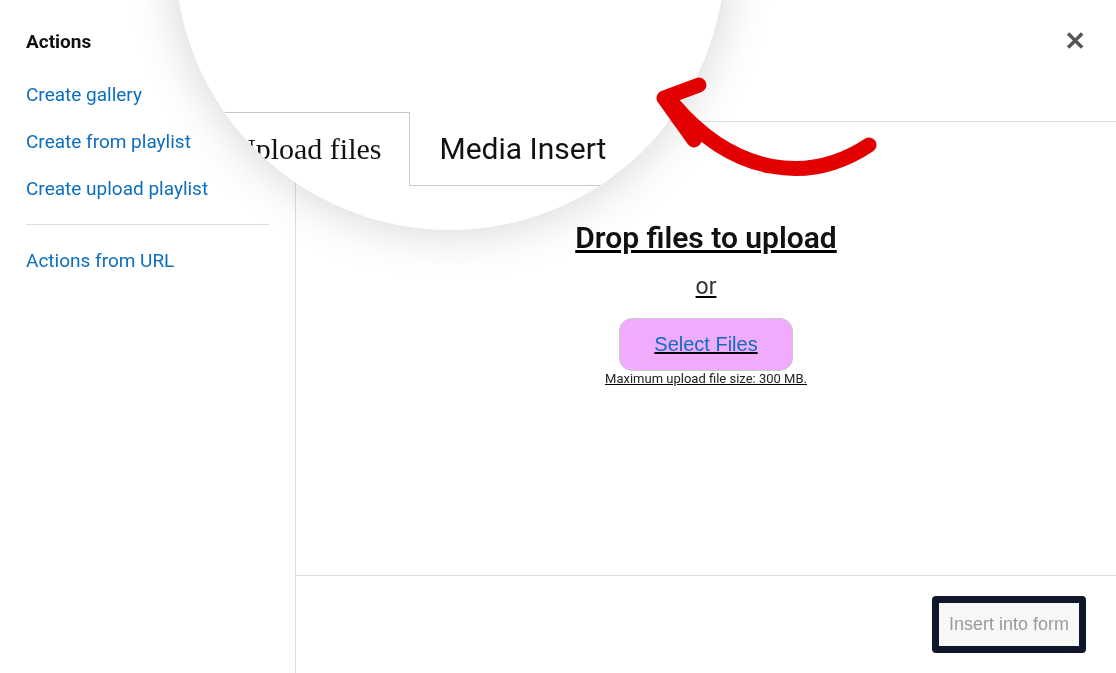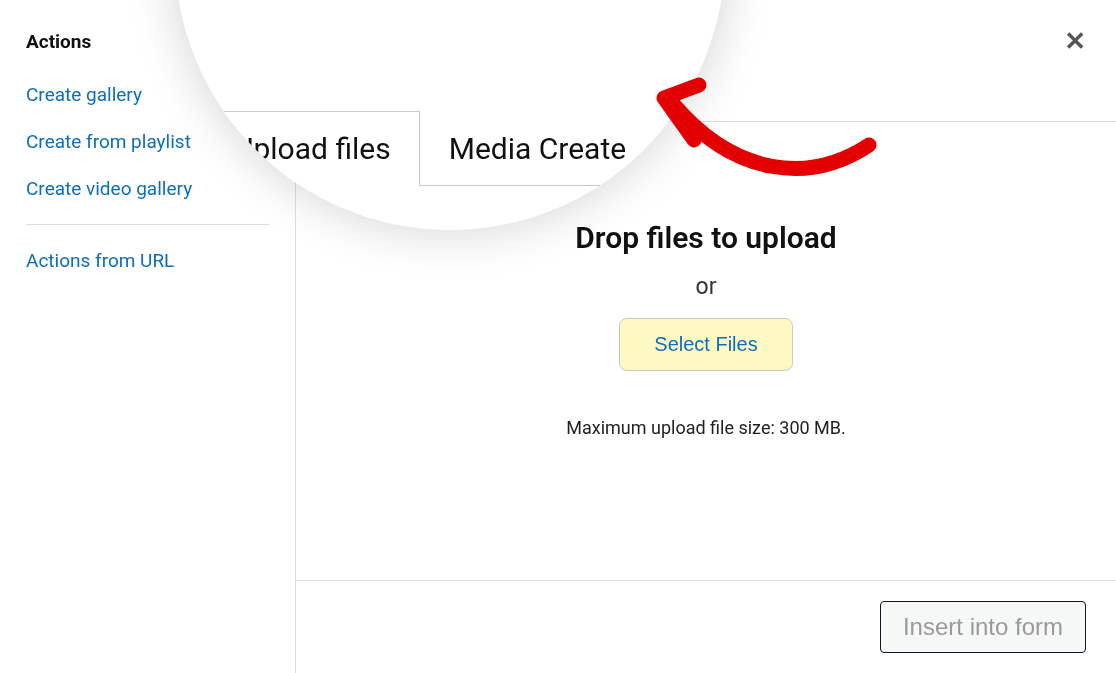--- a/index.html
+++ b/index.html
@@ -64,59 +64,59 @@
       color: #555;
       cursor: pointer;
       font-weight: bold;
     }
     .drop-area {
       flex: 1;
       display: flex;
       flex-direction: column;
       align-items: center;
       padding-top: 98px;
+      text-decoration: underline;
     }
     .drop-title {
       font-size: 30px;
       font-weight: 600;
       color: #111;
       margin-bottom: 18px;
     }
     .drop-or {
       font-size: 23px;
       color: #333;
       margin-bottom: 18px;
     }
     .select-files-btn {
       padding: 14px 34px;
       font-size: 20px;
       color: #0d6dc1;
-      background: #fef9c3;
+      background: #f0abfc;
       border: 1px solid #c9c9c9;
-      border-radius: 8px;
+      border-radius: 13px;
       cursor: pointer;
     }
     .max-size {
-      font-size: 18px;
+      font-size: 13px;
       color: #222;
-      margin-top: 46px;
     }
     .footer {
       border-top: 1px solid #ddd;
       padding: 20px 30px;
       display: flex;
       justify-content: flex-end;
       background: #fff;
     }
     .insert-btn {
-      padding: 11px 22px;
-      font-size: 24px;
+      padding: 11px 10px;
+      font-size: 18px;
       color: #9a9a9a;
       background: #f6f7f7;
-      border: 1px solid #0f172a;
+      border: 7px solid #0f172a;
       border-radius: 4px;
       cursor: default;
     }
     
     .zoom-circle {
       position: absolute;
       left: 175px;
       top: -320px;
       width: 550px;
       height: 550px;
@@ -139,20 +139,21 @@
       padding: 19px 28px;
       cursor: pointer;
       border: 1px solid transparent;
       border-bottom: none;
       white-space: nowrap;
     }
     .zoom-tab.active {
       border-color: #c9c9c9;
       background: #fff;
       position: relative;
+      font-family: Liberation Serif, serif;
     }
     .zoom-tab-baseline {
       position: absolute;
       left: 0;
       right: 0;
       bottom: 44px;
       height: 1px;
       background: #c9c9c9;
     }
     .zoom-tab.active::after {
@@ -174,21 +175,21 @@
     }
   </style>
 </head>
 <body>
 
 <div class="container">
   <div class="sidebar">
     <div class="sidebar-heading">Actions</div>
     <a class="sidebar-link">Create gallery</a>
     <a class="sidebar-link">Create from playlist</a>
-    <a class="sidebar-link">Create video gallery</a>
+    <a class="sidebar-link">Create upload playlist</a>
     <hr class="divider">
     <a class="sidebar-link">Actions from URL</a>
   </div>
 
   <div class="main">
     <div class="tabs-bar">
       <span class="close-btn">✕</span>
     </div>
     <div class="drop-area">
       <div class="drop-title">Drop files to upload</div>
@@ -199,20 +200,20 @@
     <div class="footer">
       <button class="insert-btn">Insert into form</button>
     </div>
   </div>
 </div>
 
 <div class="zoom-circle">
   <div class="zoom-tab-baseline"></div>
   <div class="zoom-tabs">
     <div class="zoom-tab active">Upload files</div>
-    <div class="zoom-tab">Media Create</div>
+    <div class="zoom-tab">Media Insert</div>
   </div>
 </div>
 
 <svg class="arrow-svg" width="240" height="160" viewBox="0 0 240 160">
   <path d="M 225 95 C 165 135, 90 125, 30 55" stroke="#e20000" stroke-width="15" fill="none" stroke-linecap="round"></path>
   <path d="M 20 48 L 55 35 M 20 48 L 50 90" stroke="#e20000" stroke-width="15" fill="none" stroke-linecap="round"></path>
 </svg>
 
 </body></html>

